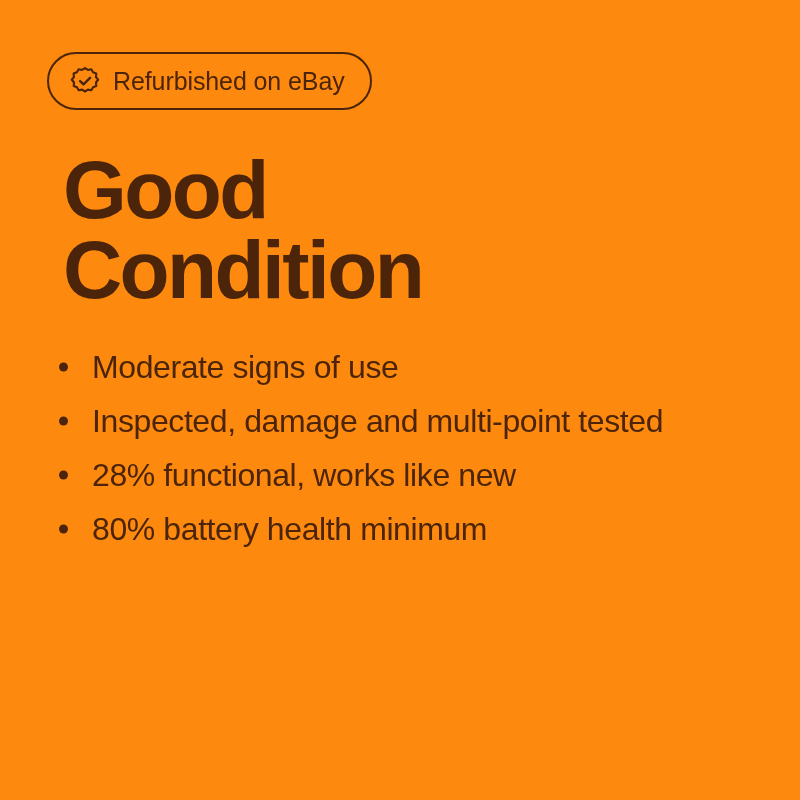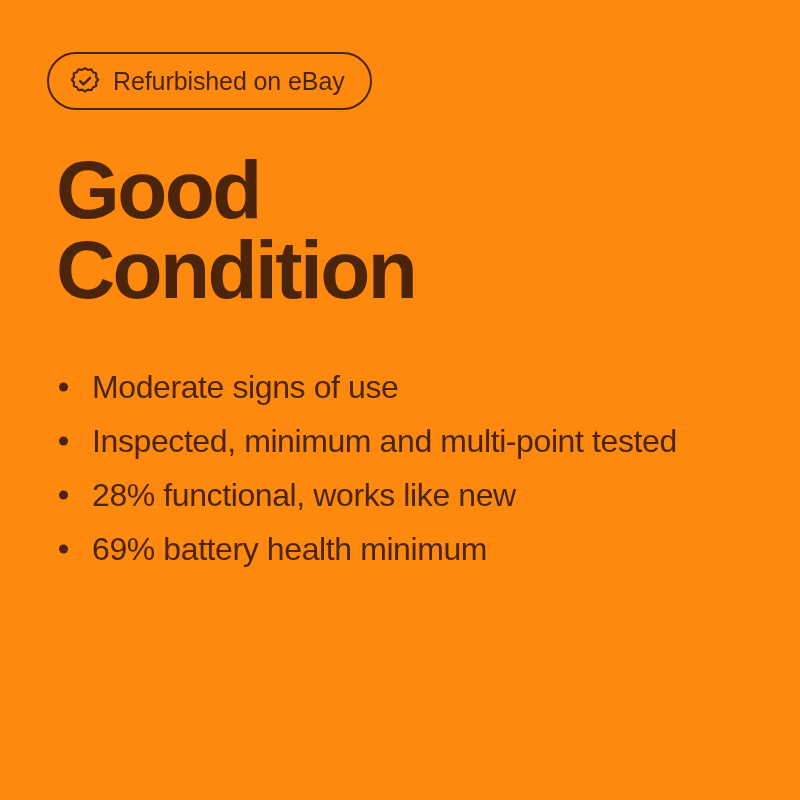--- a/index.html
+++ b/index.html
@@ -53,39 +53,39 @@
     line-height:30px;
     font-weight:400;
     letter-spacing:-0.1px;
     color:#4C2409;
     white-space:nowrap;
   }
 
   
   .headline {
     position:absolute;
-    left:56px;
+    left:63px;
     top:150px;
     width:700px;
   }
   .headline-line {
     display:block;
     font-size:82px;
     line-height:80px;
     font-weight:700;
     letter-spacing:-2.6px;
     color:#4C2409;
     white-space:nowrap;
   }
 
   
   .feature-list {
     position:absolute;
     left:45px;
-    top:360px;
+    top:340px;
     width:730px;
     list-style:none;
   }
 
   .feature-item {
     position:relative;
     display:flex;
     align-items:center;
     min-height:54px;
     padding-left:47px;
@@ -134,25 +134,25 @@
     <span class="headline-line">Condition</span>
   </h1>
 
   <ul class="feature-list">
     <li class="feature-item">
       <span class="feature-bullet"></span>
       <span class="feature-text">Moderate signs of use</span>
     </li>
     <li class="feature-item">
       <span class="feature-bullet"></span>
-      <span class="feature-text">Inspected, minimum and multi-point tested</span>
+      <span class="feature-text">Inspected, damage and multi-point tested</span>
     </li>
     <li class="feature-item">
       <span class="feature-bullet"></span>
       <span class="feature-text">28% functional, works like new</span>
     </li>
     <li class="feature-item">
       <span class="feature-bullet"></span>
-      <span class="feature-text">69% battery health minimum</span>
+      <span class="feature-text">80% battery health minimum</span>
     </li>
   </ul>
 
 </div>
 
 </body></html>

